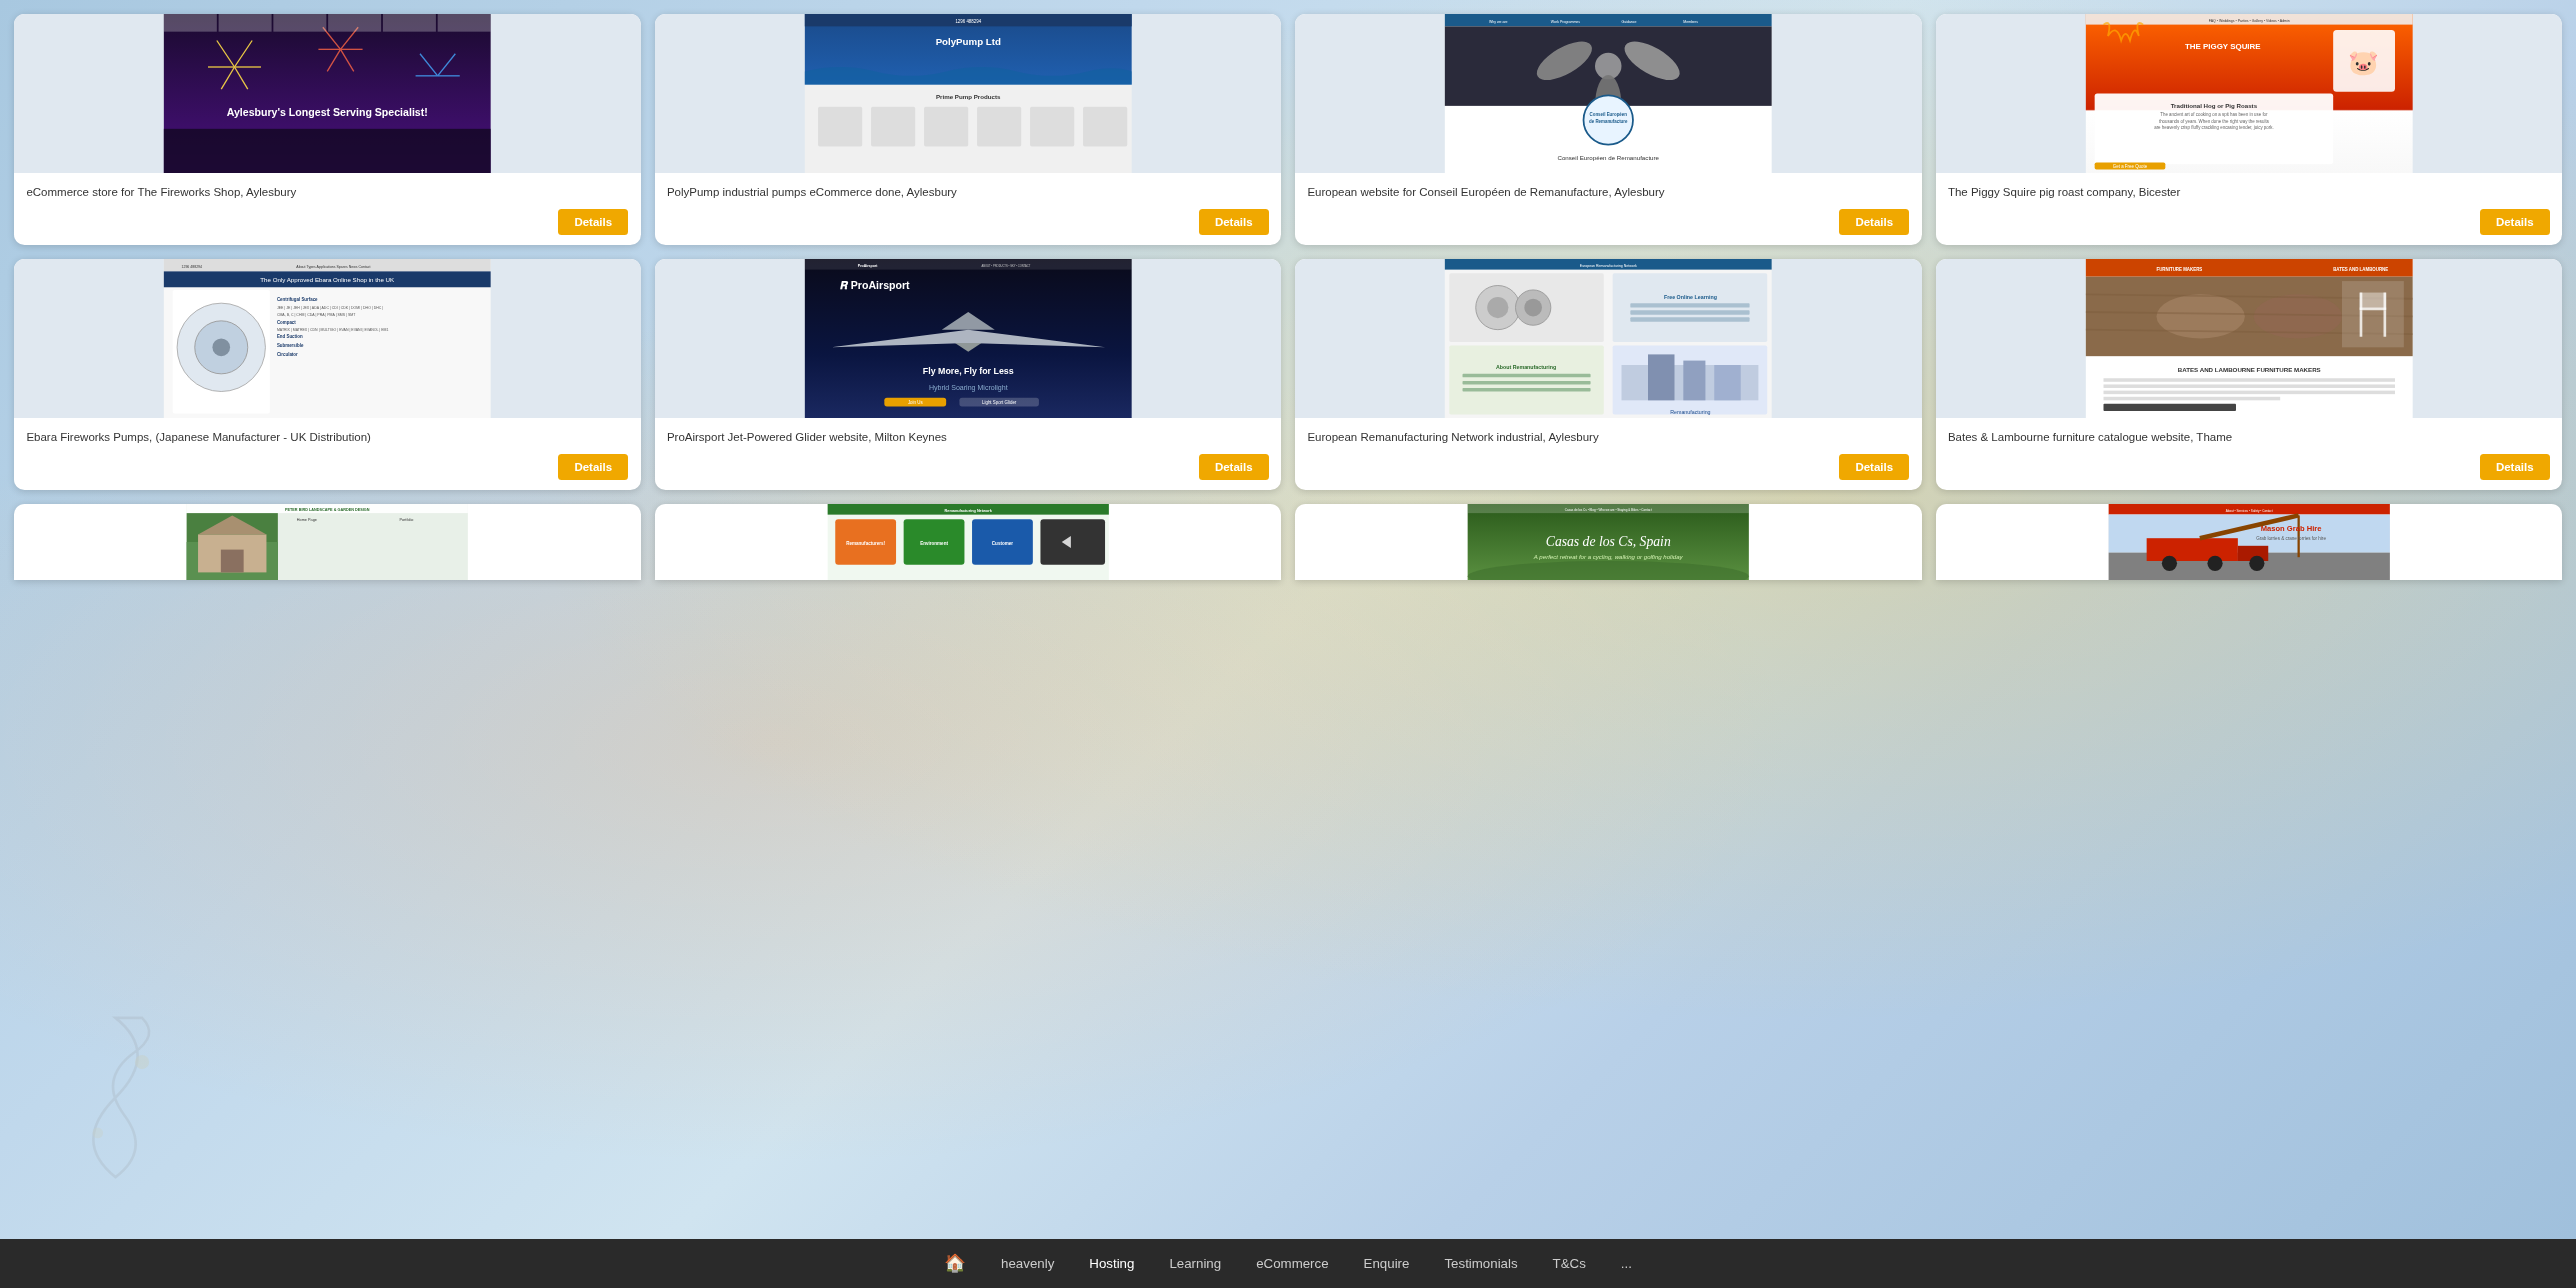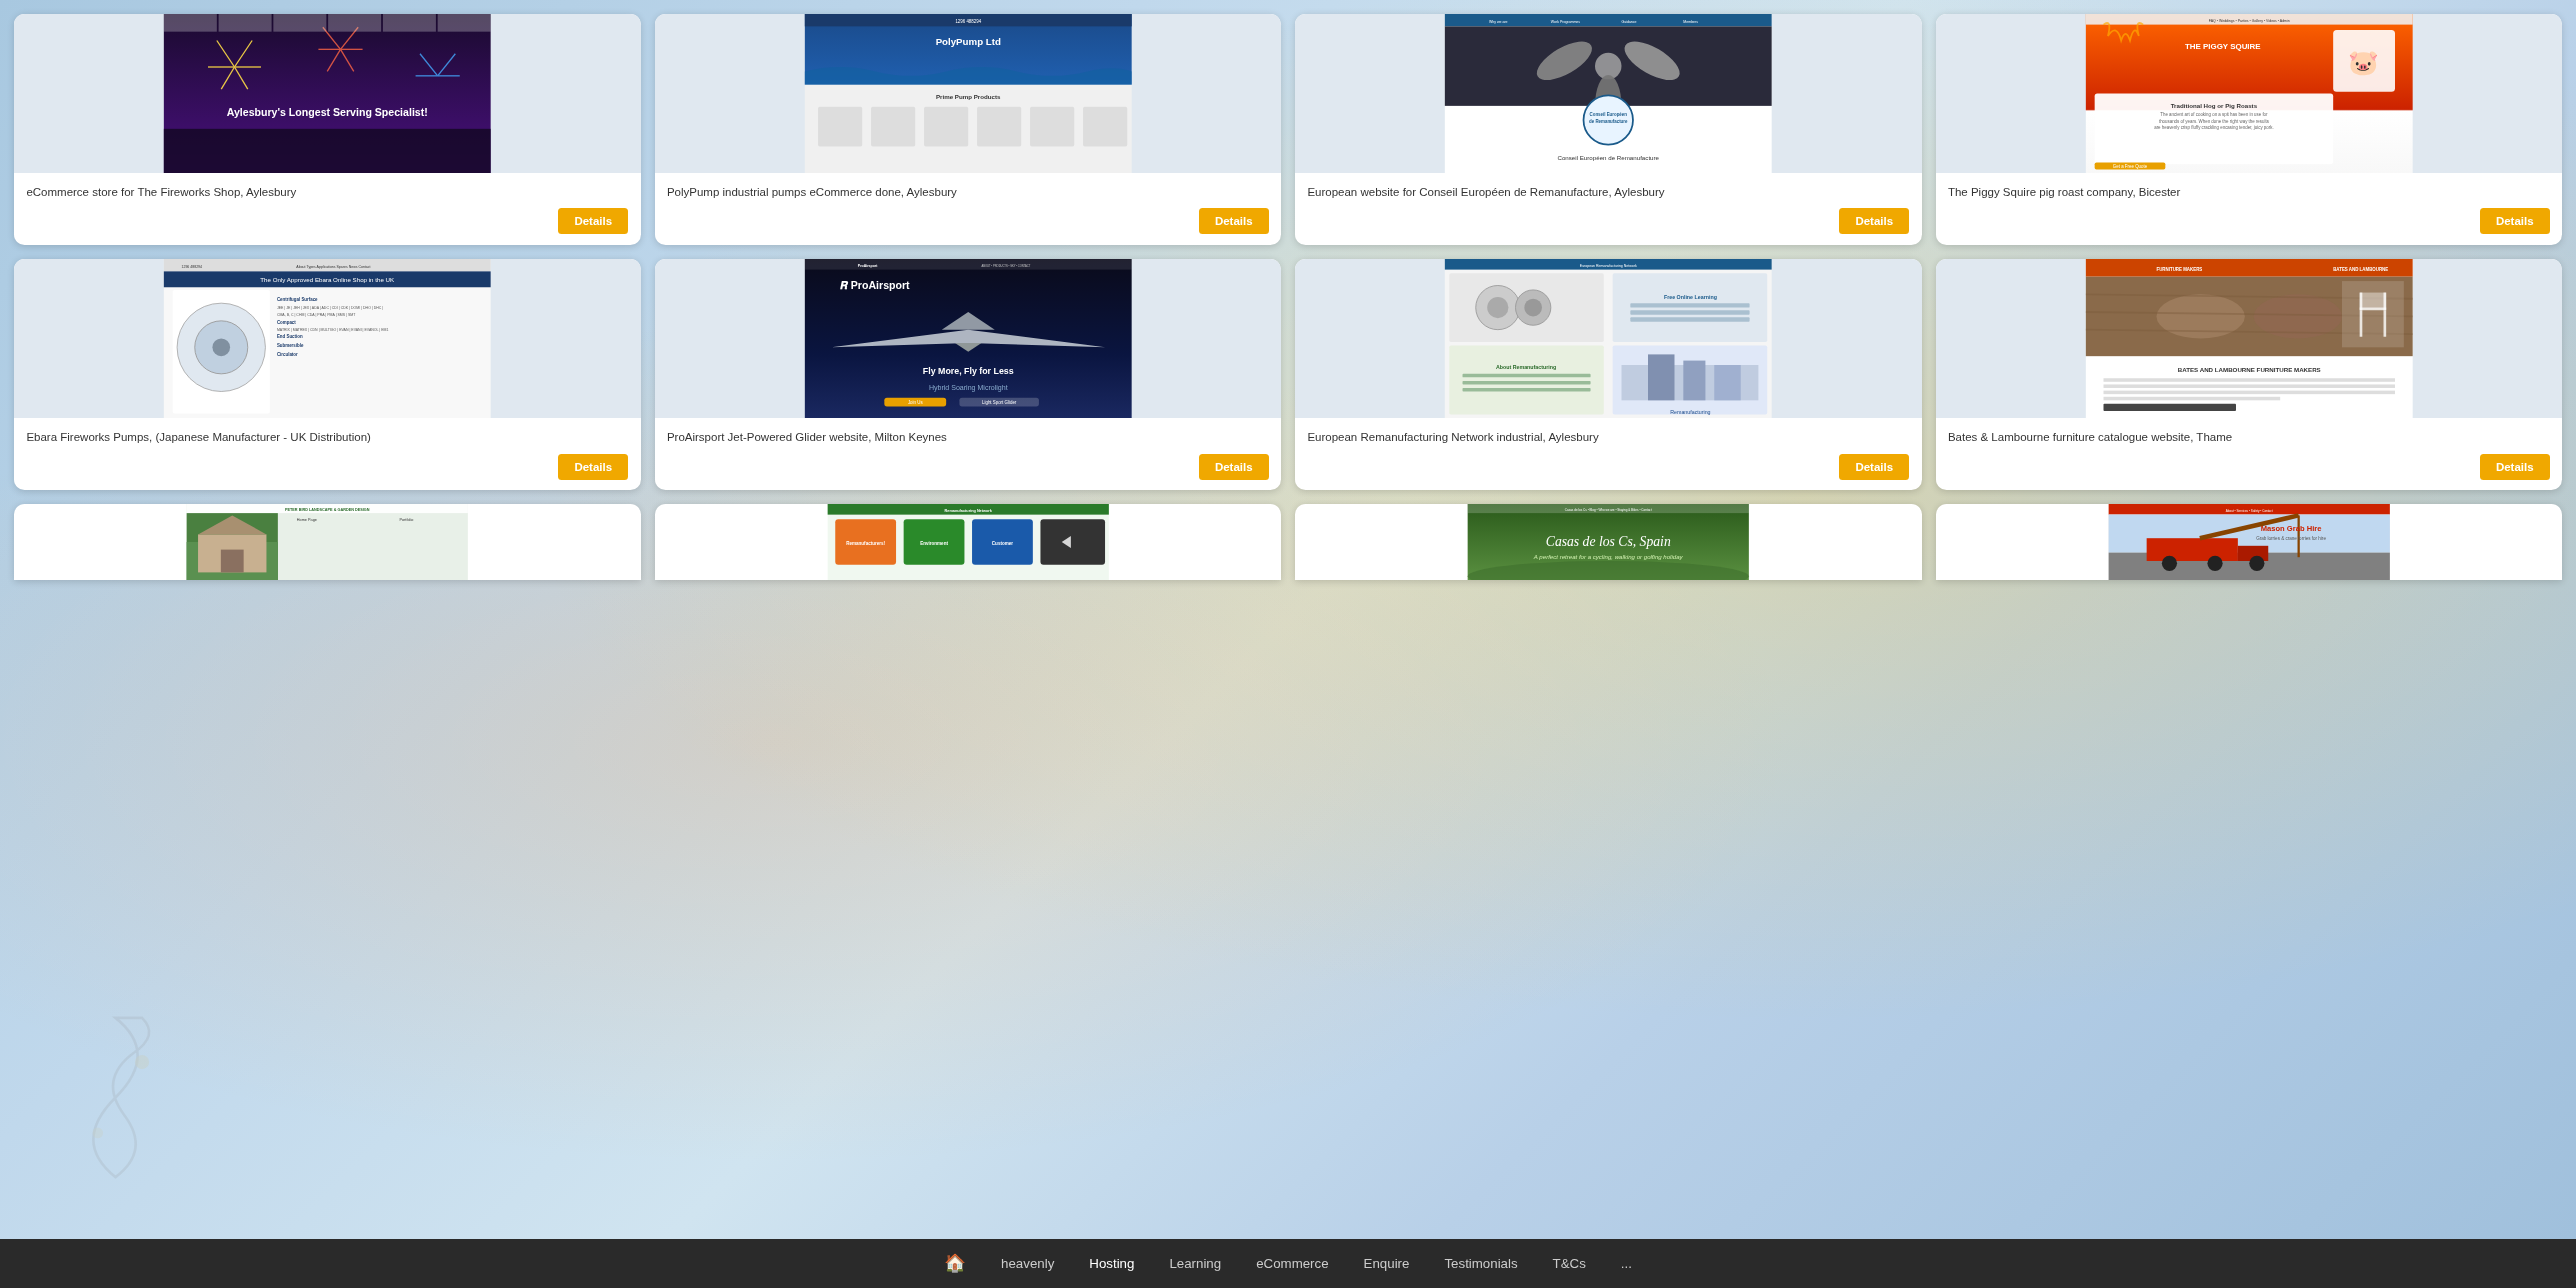--- a/index.html
+++ b/index.html
@@ -53,35 +53,36 @@
       overflow: hidden;
       position: relative;
       background: #e0e8f0;
       flex-shrink: 0;
     }
 
     .card-body {
       padding: 10.6px 12.4px;
       flex: 1;
       display: flex;
-      flex-direction: column;
+      flex-direction: row;
       justify-content: flex-start;
     }
 
     .card-text {
       font-size: 11.5px;
       color: #333;
       line-height: 1.4;
       flex: 1;
       margin-bottom: 8.8px;
     }
 
     .card-footer {
       display: flex;
       justify-content: flex-end;
+      margin-top: 25px;
     }
 
     .details-btn {
       background: #f0a800;
       color: #fff;
       border: none;
       padding: 7px 16px;
       border-radius: 3.5px;
       font-size: 11.5px;
       font-weight: bold;

